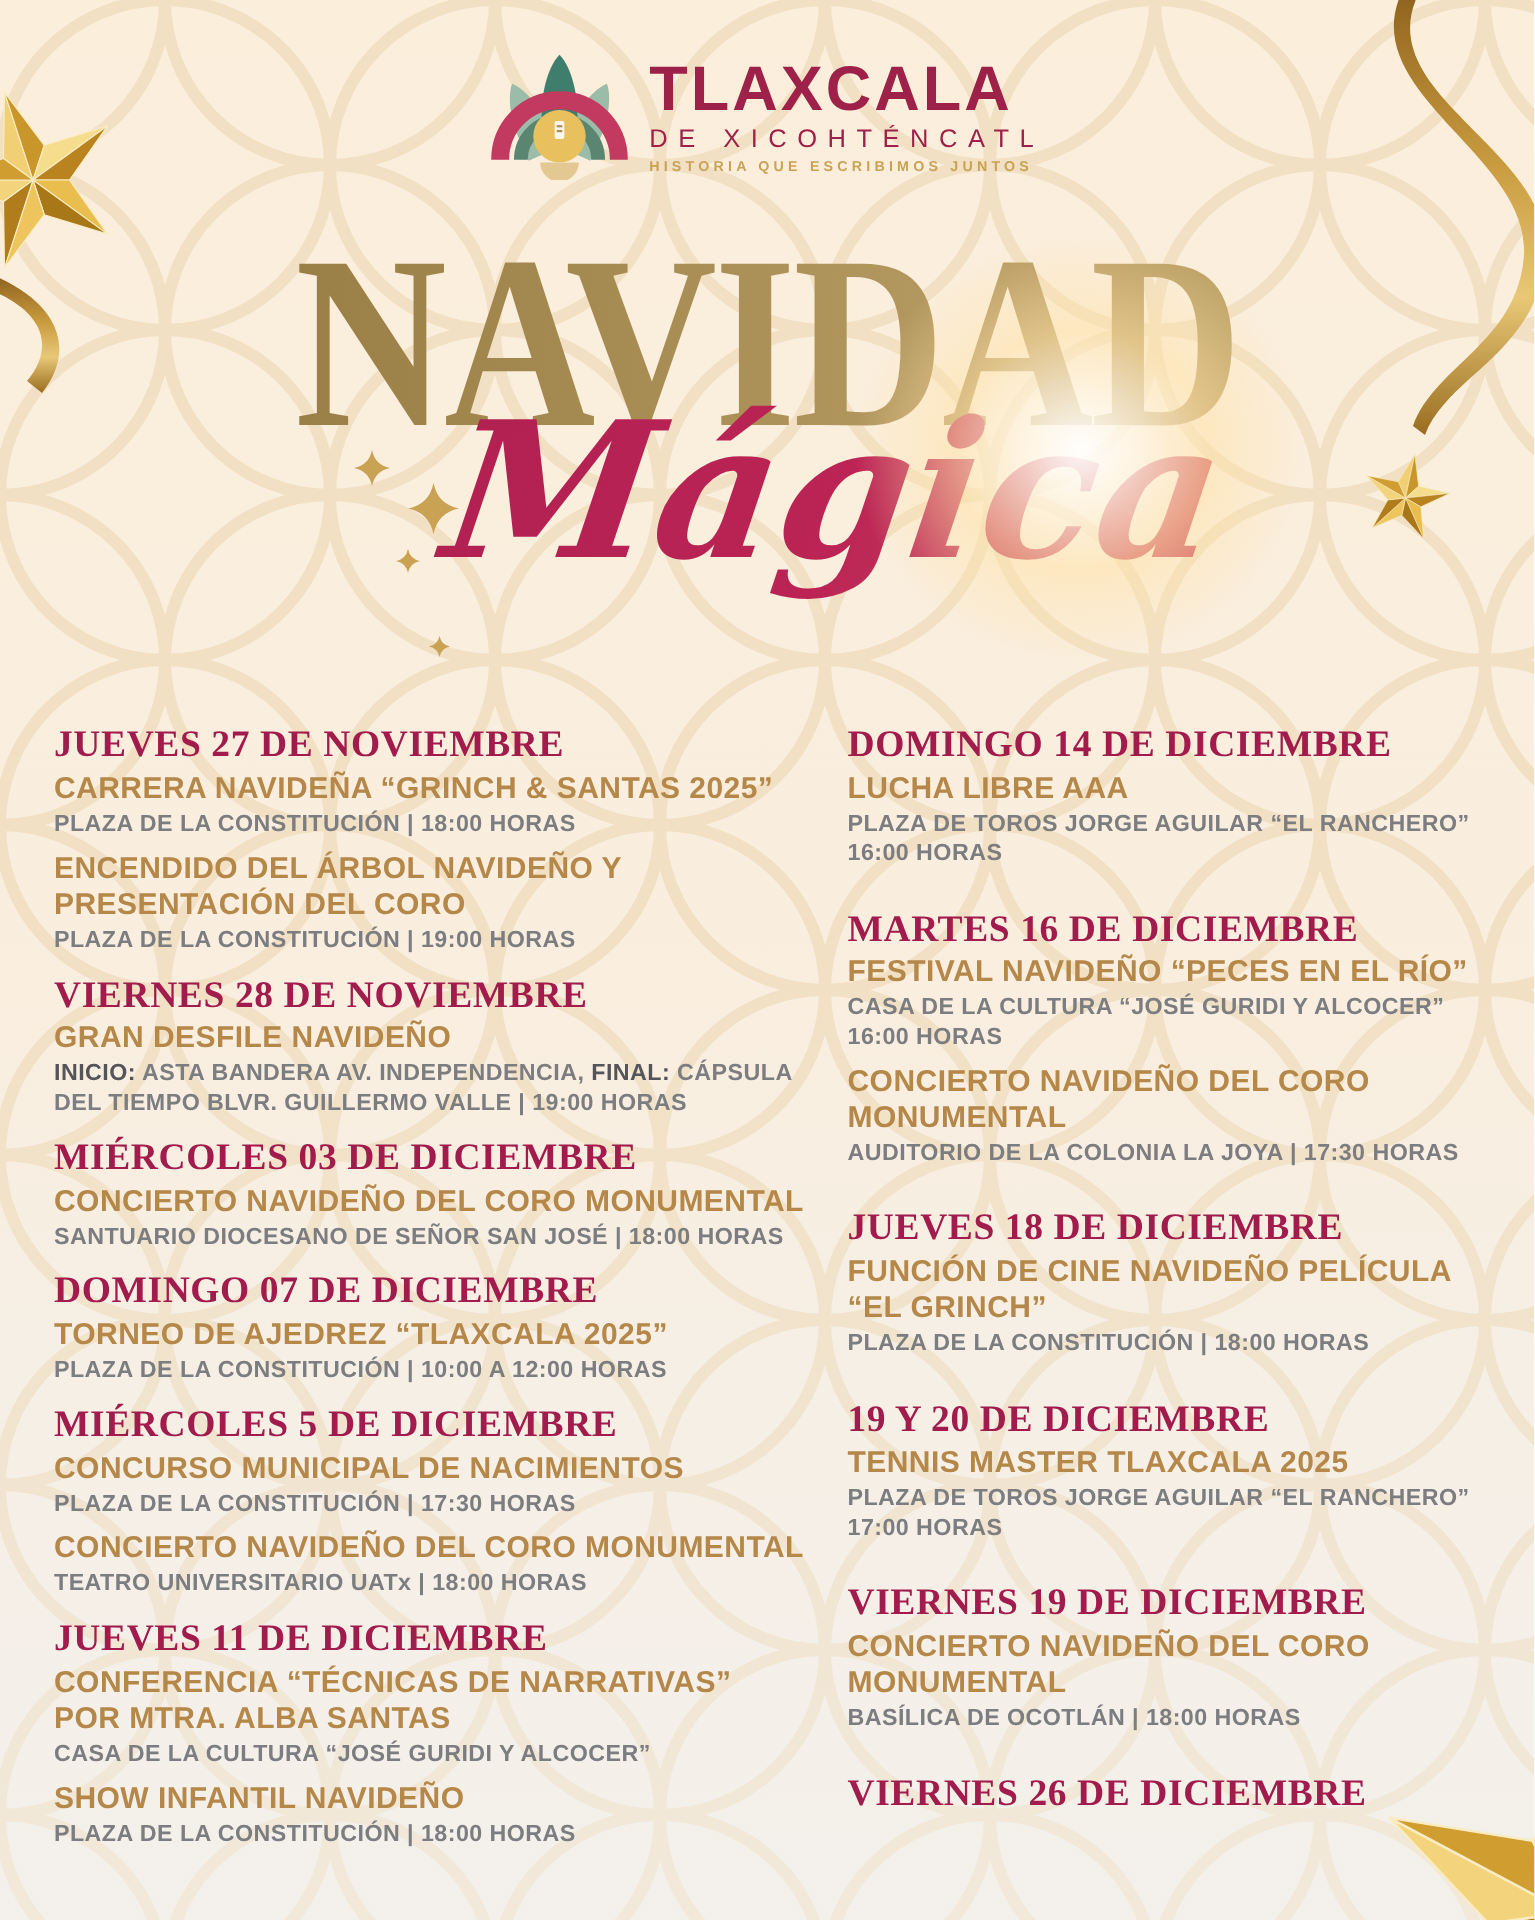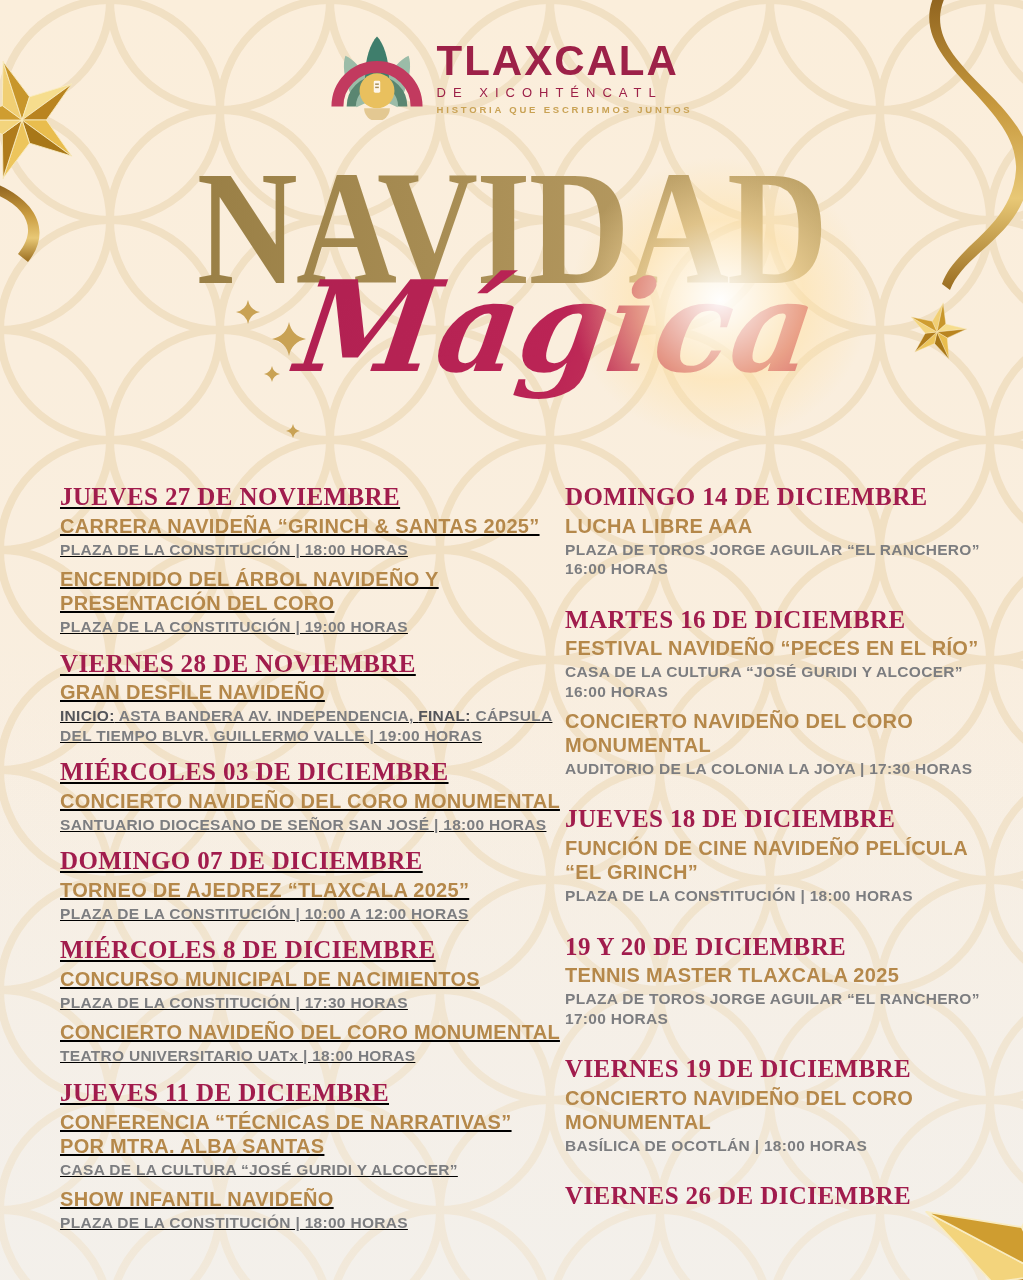--- a/index.html
+++ b/index.html
@@ -17,40 +17,40 @@
   .pattern-fade{position:absolute;inset:0;z-index:1;
     background:linear-gradient(180deg,rgba(251,238,219,0) 50%,rgba(243,240,235,0.55) 100%);}
   .deco{position:absolute;z-index:2;}
   .content{position:absolute;inset:0;z-index:3;}
   .glow{position:absolute;left:520px;top:110px;width:400px;height:380px;z-index:4;pointer-events:none;
     background:radial-gradient(closest-side,rgba(255,255,255,0.95) 0%,rgba(255,226,168,0.55) 42%,rgba(255,226,168,0) 75%);}
   
   .logo{position:absolute;top:34px;left:0;width:100%;display:flex;justify-content:center;align-items:center;gap:14px;}
   .logo-text{display:flex;flex-direction:column;align-items:flex-start;}
   .logo-name{font-size:42px;font-weight:bold;color:var(--logo-maroon);letter-spacing:2px;line-height:1;}
-  .logo-sub{font-size:13px;color:var(--logo-maroon);letter-spacing:7px;margin-top:4px;line-height:1;}
+  .logo-sub{font-size:17px;color:var(--logo-maroon);letter-spacing:7px;margin-top:4px;line-height:1;}
   .logo-tag{font-size:9.5px;font-weight:bold;color:var(--logo-gold);letter-spacing:2.8px;margin-top:6px;line-height:1;}
   
   .title-main{
     position:absolute;top:146px;left:0;width:100%;text-align:center;
     font-family:"Liberation Serif",serif;font-weight:bold;font-size:152px;line-height:1;
     transform:scale(0.92,1.08);transform-origin:center top;letter-spacing:-2px;
     background:linear-gradient(92deg,#93793f 5%,#a98e55 45%,#b89c63 70%,#cbb071 100%);
     -webkit-background-clip:text;background-clip:text;color:transparent;
   }
   .title-script{
     position:absolute;top:252px;left:0;width:100%;text-align:center;padding-left:90px;
     font-family:"DejaVu Serif",serif;font-style:italic;font-weight:bold;font-size:126px;line-height:1.2;
     transform:skewX(-8deg);
     background:linear-gradient(98deg,#a51d4e 0%,#bb2455 55%,#e5826f 100%);
     -webkit-background-clip:text;background-clip:text;color:transparent;
   }
   
   .col{position:absolute;top:483px;}
-  .col-left{left:60px;width:500px;text-decoration:underline;}
+  .col-left{left:36px;width:500px;}
   .col-right{left:565px;width:432px;}
   .block{margin-bottom:13px;}
   .col-right .block{margin-bottom:27px;}
   .date{font-family:"Liberation Serif",serif;font-weight:bold;font-size:25px;line-height:1.15;
     color:var(--date);letter-spacing:0.4px;margin-bottom:2px;}
   .event{margin-top:0;}
   .event + .event{margin-top:8px;}
   .etitle{font-size:20px;font-weight:bold;line-height:1.2;color:var(--event-title);
     letter-spacing:0.3px;margin-bottom:2px;}
   .detail{font-size:15.5px;font-weight:bold;line-height:1.25;color:var(--event-detail);letter-spacing:0.3px;}
@@ -181,21 +181,21 @@
           </div>
         </section>
         <section class="block">
           <h3 class="date">DOMINGO 07 DE DICIEMBRE</h3>
           <div class="event">
             <h4 class="etitle">TORNEO DE AJEDREZ “TLAXCALA 2025”</h4>
             <p class="detail"><span>PLAZA DE LA CONSTITUCIÓN | 10:00 A 12:00 HORAS</span></p>
           </div>
         </section>
         <section class="block">
-          <h3 class="date">MIÉRCOLES 8 DE DICIEMBRE</h3>
+          <h3 class="date">MIÉRCOLES 5 DE DICIEMBRE</h3>
           <div class="event">
             <h4 class="etitle">CONCURSO MUNICIPAL DE NACIMIENTOS</h4>
             <p class="detail"><span>PLAZA DE LA CONSTITUCIÓN | 17:30 HORAS</span></p>
           </div>
           <div class="event">
             <h4 class="etitle">CONCIERTO NAVIDEÑO DEL CORO MONUMENTAL</h4>
             <p class="detail"><span>TEATRO UNIVERSITARIO UATx | 18:00 HORAS</span></p>
           </div>
         </section>
         <section class="block">

